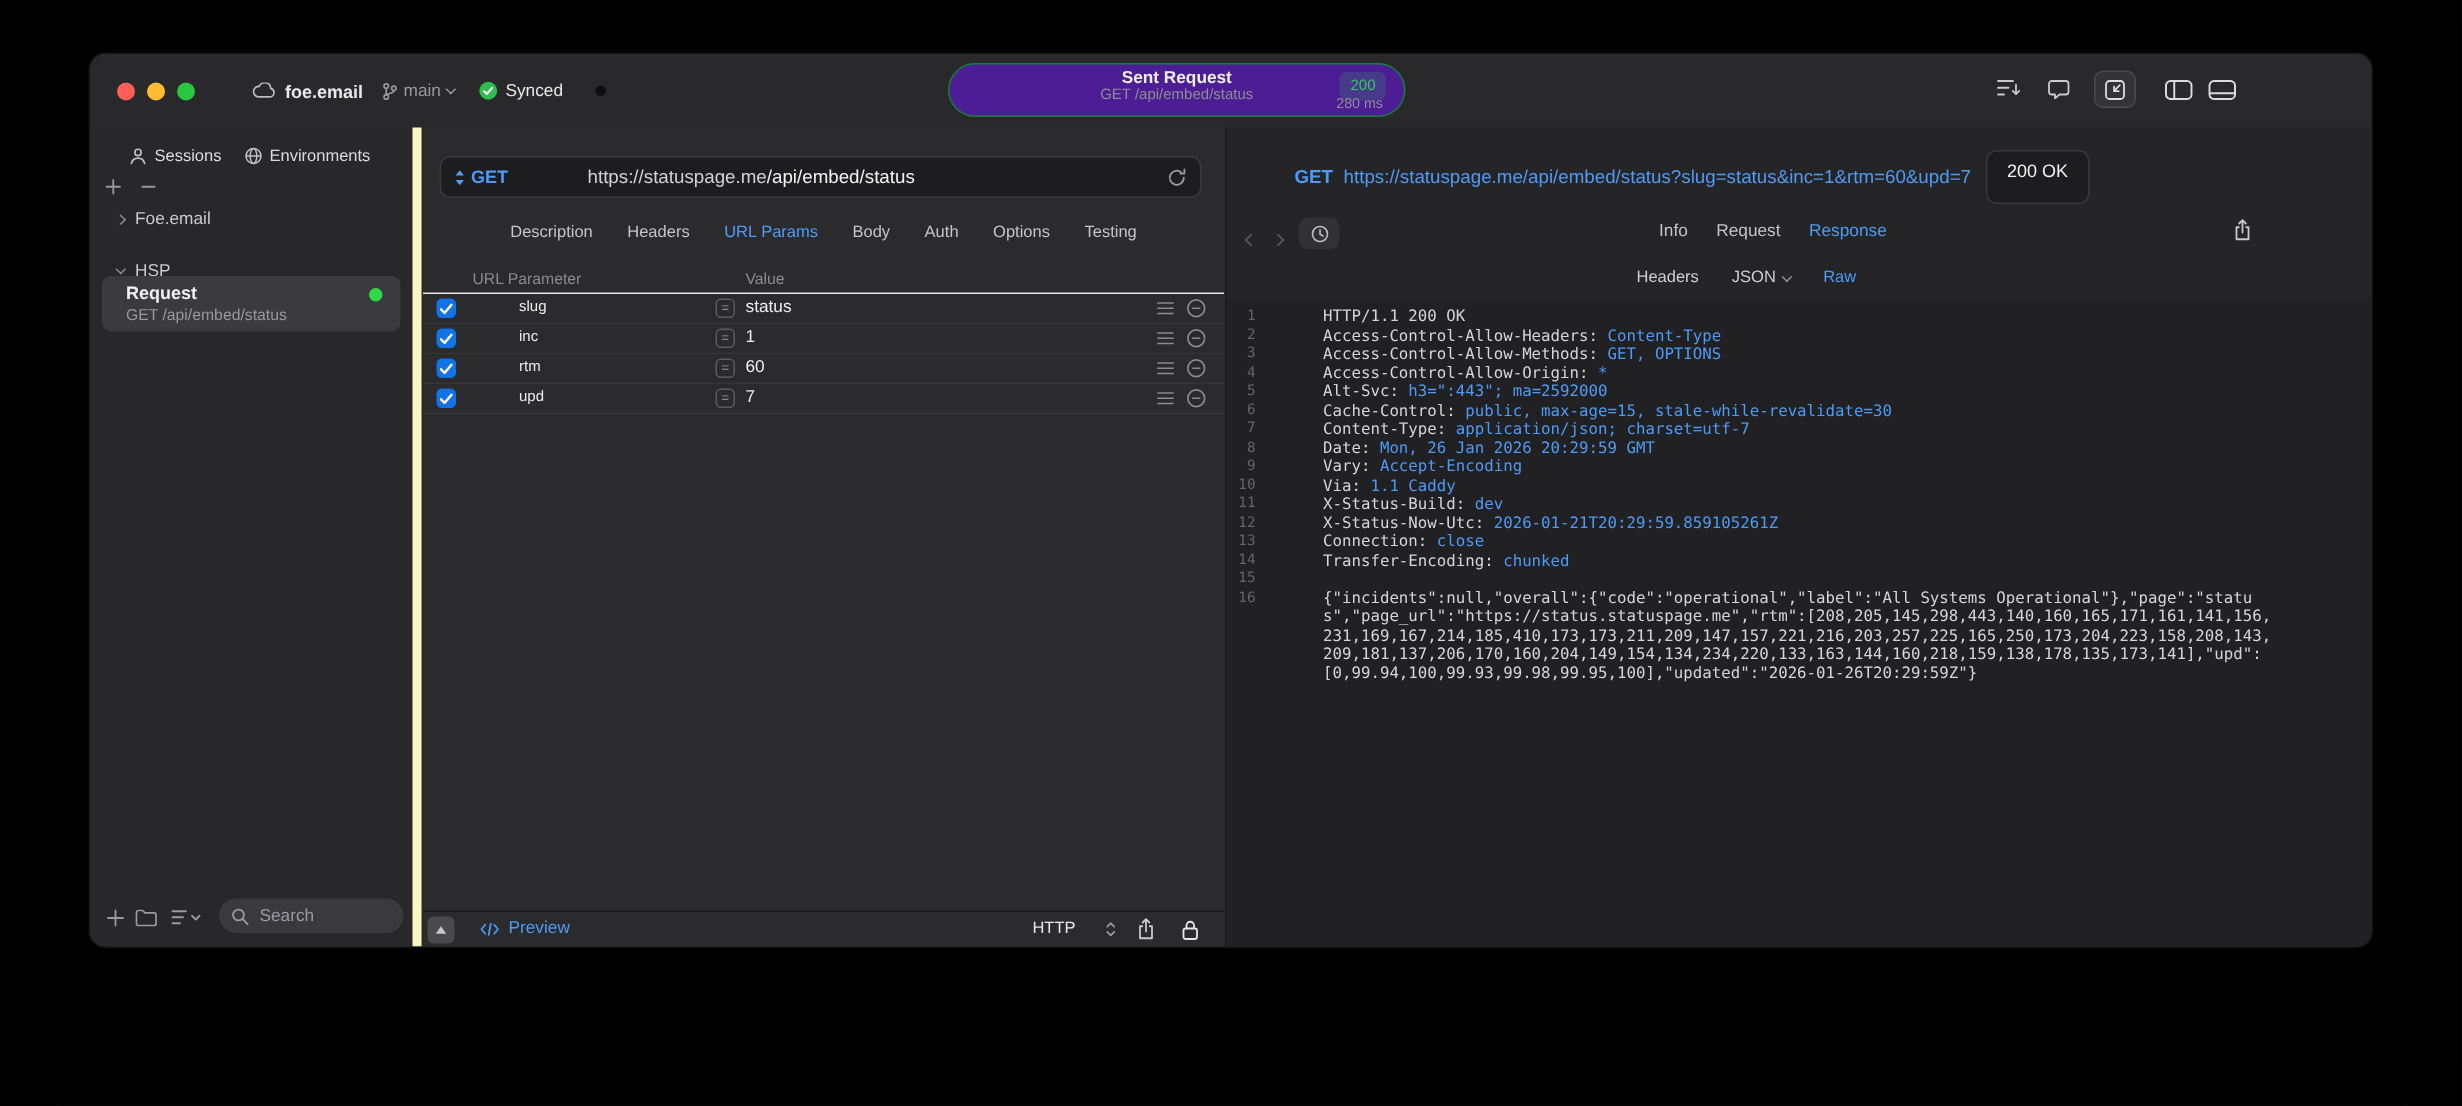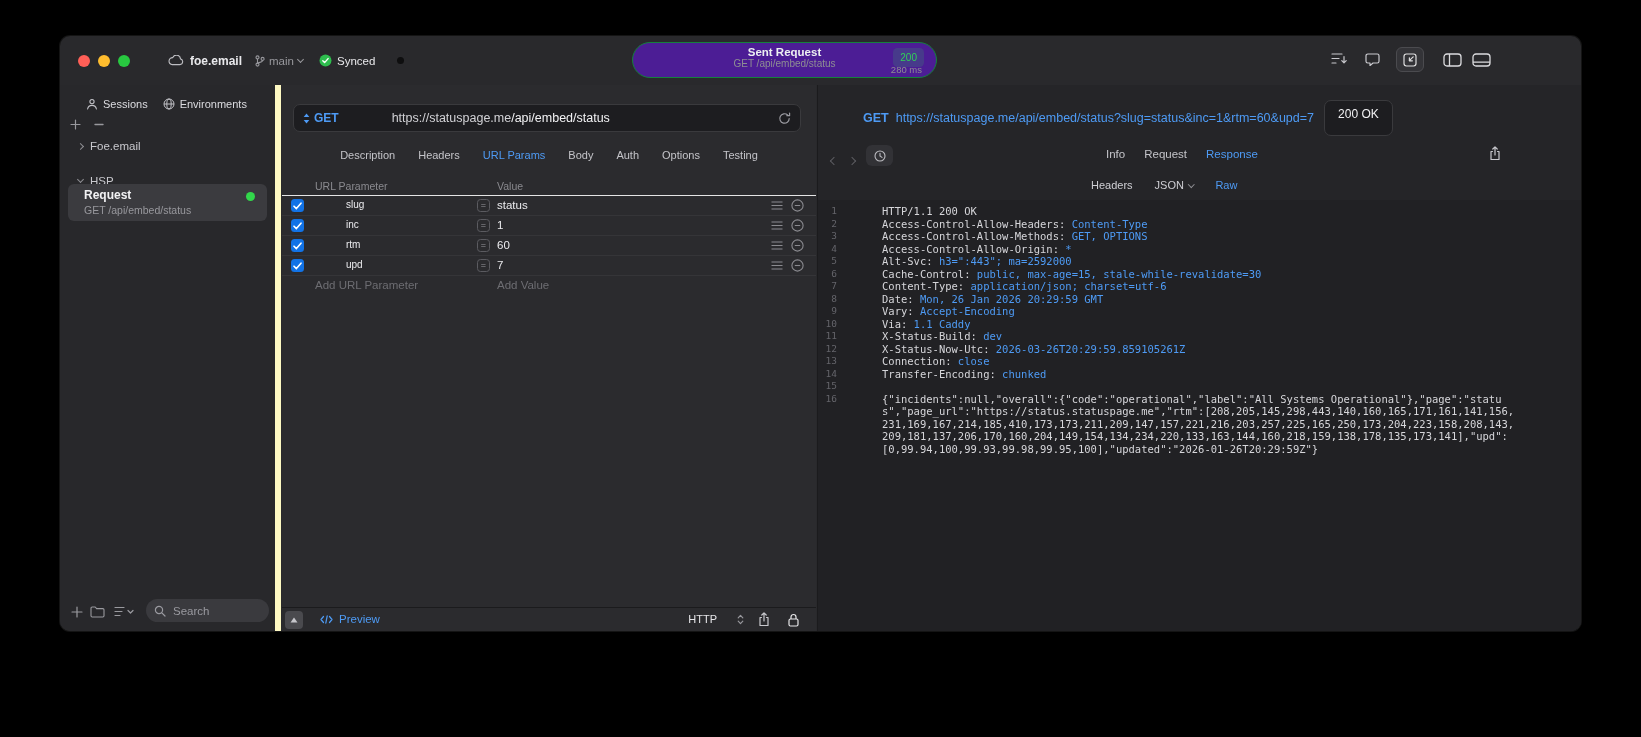--- a/index.html
+++ b/index.html
@@ -401,24 +401,20 @@
                 </svg>
               </span>
               <span class="h-minus">
                 <svg width="13" height="13" viewBox="0 0 13 13">
                   <circle cx="6.5" cy="6.5" r="5.6" fill="none" stroke="currentColor" stroke-width="1.1"></circle>
                   <path d="M3.8 6.5h5.4" stroke="currentColor" stroke-width="1.1"></path>
                 </svg>
               </span>
             </div>
           </div>
-        <div class="addrow">
-          <span class="a-name">Add URL Parameter</span>
-          <span class="a-value">Add Value</span>
-        </div>
       </div>
 
       <div class="mid-footer">
         <span class="console-btn">
           <svg width="8" height="6" viewBox="0 0 8 6" fill="currentColor">
               <path d="M4 .5L7.5 5.5H.5z"></path>
             </svg>
         </span>
         <span class="preview">
           <span>
@@ -507,41 +503,41 @@
           <div class="cline">
             <span class="lnum">5</span>
             <div class="ltext"><span class="name">Alt-Svc: </span><span class="val">h3=":443"; ma=2592000</span></div>
           </div>
           <div class="cline">
             <span class="lnum">6</span>
             <div class="ltext"><span class="name">Cache-Control: </span><span class="val">public, max-age=15, stale-while-revalidate=30</span></div>
           </div>
           <div class="cline">
             <span class="lnum">7</span>
-            <div class="ltext"><span class="name">Content-Type: </span><span class="val">application/json; charset=utf-6</span></div>
+            <div class="ltext"><span class="name">Content-Type: </span><span class="val">application/json; charset=utf-7</span></div>
           </div>
           <div class="cline">
             <span class="lnum">8</span>
             <div class="ltext"><span class="name">Date: </span><span class="val">Mon, 26 Jan 2026 20:29:59 GMT</span></div>
           </div>
           <div class="cline">
             <span class="lnum">9</span>
             <div class="ltext"><span class="name">Vary: </span><span class="val">Accept-Encoding</span></div>
           </div>
           <div class="cline">
             <span class="lnum">10</span>
             <div class="ltext"><span class="name">Via: </span><span class="val">1.1 Caddy</span></div>
           </div>
           <div class="cline">
             <span class="lnum">11</span>
             <div class="ltext"><span class="name">X-Status-Build: </span><span class="val">dev</span></div>
           </div>
           <div class="cline">
             <span class="lnum">12</span>
-            <div class="ltext"><span class="name">X-Status-Now-Utc: </span><span class="val">2026-03-26T20:29:59.859105261Z</span></div>
+            <div class="ltext"><span class="name">X-Status-Now-Utc: </span><span class="val">2026-01-21T20:29:59.859105261Z</span></div>
           </div>
           <div class="cline">
             <span class="lnum">13</span>
             <div class="ltext"><span class="name">Connection: </span><span class="val">close</span></div>
           </div>
           <div class="cline">
             <span class="lnum">14</span>
             <div class="ltext"><span class="name">Transfer-Encoding: </span><span class="val">chunked</span></div>
           </div>
           <div class="cline">

